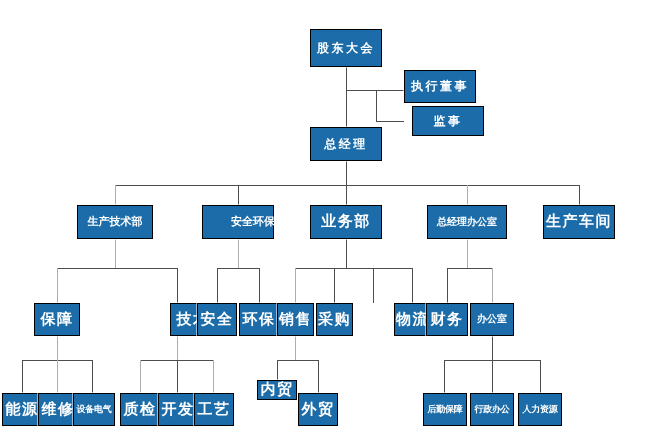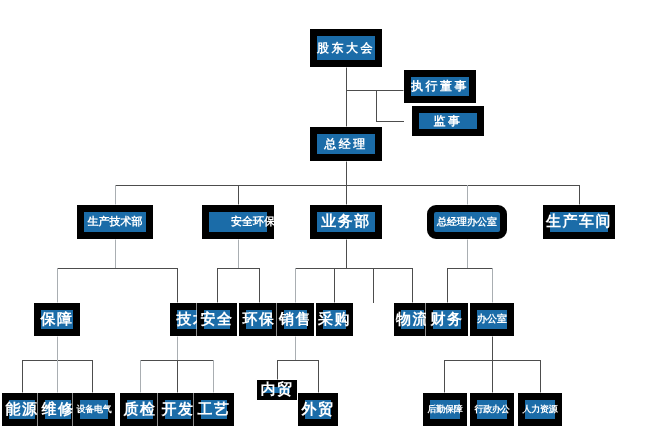--- a/index.html
+++ b/index.html
@@ -12,21 +12,21 @@
     width: 660px;
     height: 440px;
     background: #ffffff;
     overflow: hidden;
     font-family: "DejaVu Sans", "Liberation Sans", sans-serif;
   }
   .node {
     position: absolute;
     box-sizing: border-box;
     background: #1b6ca8;
-    border: 7px solid #000000;
+    border: 1px solid #000000;
     color: #ffffff;
     display: flex;
     align-items: center;
     justify-content: center;
     text-align: center;
     font-weight: bold;
     letter-spacing: 0.5px;
     line-height: 1.05;
     white-space: nowrap;
     box-shadow: 0 0 0 1px rgba(255,255,255,0.55);
@@ -118,21 +118,21 @@
   <div class="node sz-lg" style="left:310px; top:29px; width:72px; height:38px;">股东大会</div>
 
   <div class="node sz-lg" style="left:404px; top:70px; width:72px; height:33px;">执行董事</div>
   <div class="node sz-lg" style="left:404px; top:106px; width:72px; height:30px;margin-left:8px;">监事</div>
 
   <div class="node sz-lg" style="left:310px; top:127px; width:72px; height:34px;">总经理</div>
 
   <div class="node sz-md" style="left:77px; top:205px; width:76px; height:34px;">生产技术部</div>
   <div class="node sz-md" style="left:202px; top:205px; width:72px; height:34px;padding-left:41px;">安全环保部</div>
   <div class="node sz-sm" style="left:310px; top:205px; width:72px; height:34px;">业务部</div>
-  <div class="node sz-xs" style="left:427px; top:205px; width:80px; height:34px;border-radius:9px;">总经理办公室</div>
+  <div class="node sz-xs" style="left:427px; top:205px; width:80px; height:34px;">总经理办公室</div>
   <div class="node sz-sm" style="left:543px; top:205px; width:72px; height:34px;">生产车间</div>
 
   <div class="node sz-sm" style="left:34px; top:303px; width:46px; height:33px;">保障</div>
   <div class="node sz-sm" style="left:154px; top:303px; width:46px; height:33px;margin-left:16px;">技术</div>
   <div class="node sz-sm" style="left:197px; top:303px; width:40px; height:33px;">安全</div>
   <div class="node sz-sm" style="left:239px; top:303px; width:40px; height:33px;">环保</div>
   <div class="node sz-sm" style="left:277px; top:303px; width:37px; height:33px;">销售</div>
   <div class="node sz-sm" style="left:316px; top:303px; width:37px; height:33px;">采购</div>
   <div class="node sz-sm" style="left:394px; top:303px; width:37px; height:33px;">物流</div>
   <div class="node sz-sm" style="left:426px; top:303px; width:42px; height:33px;">财务</div>

